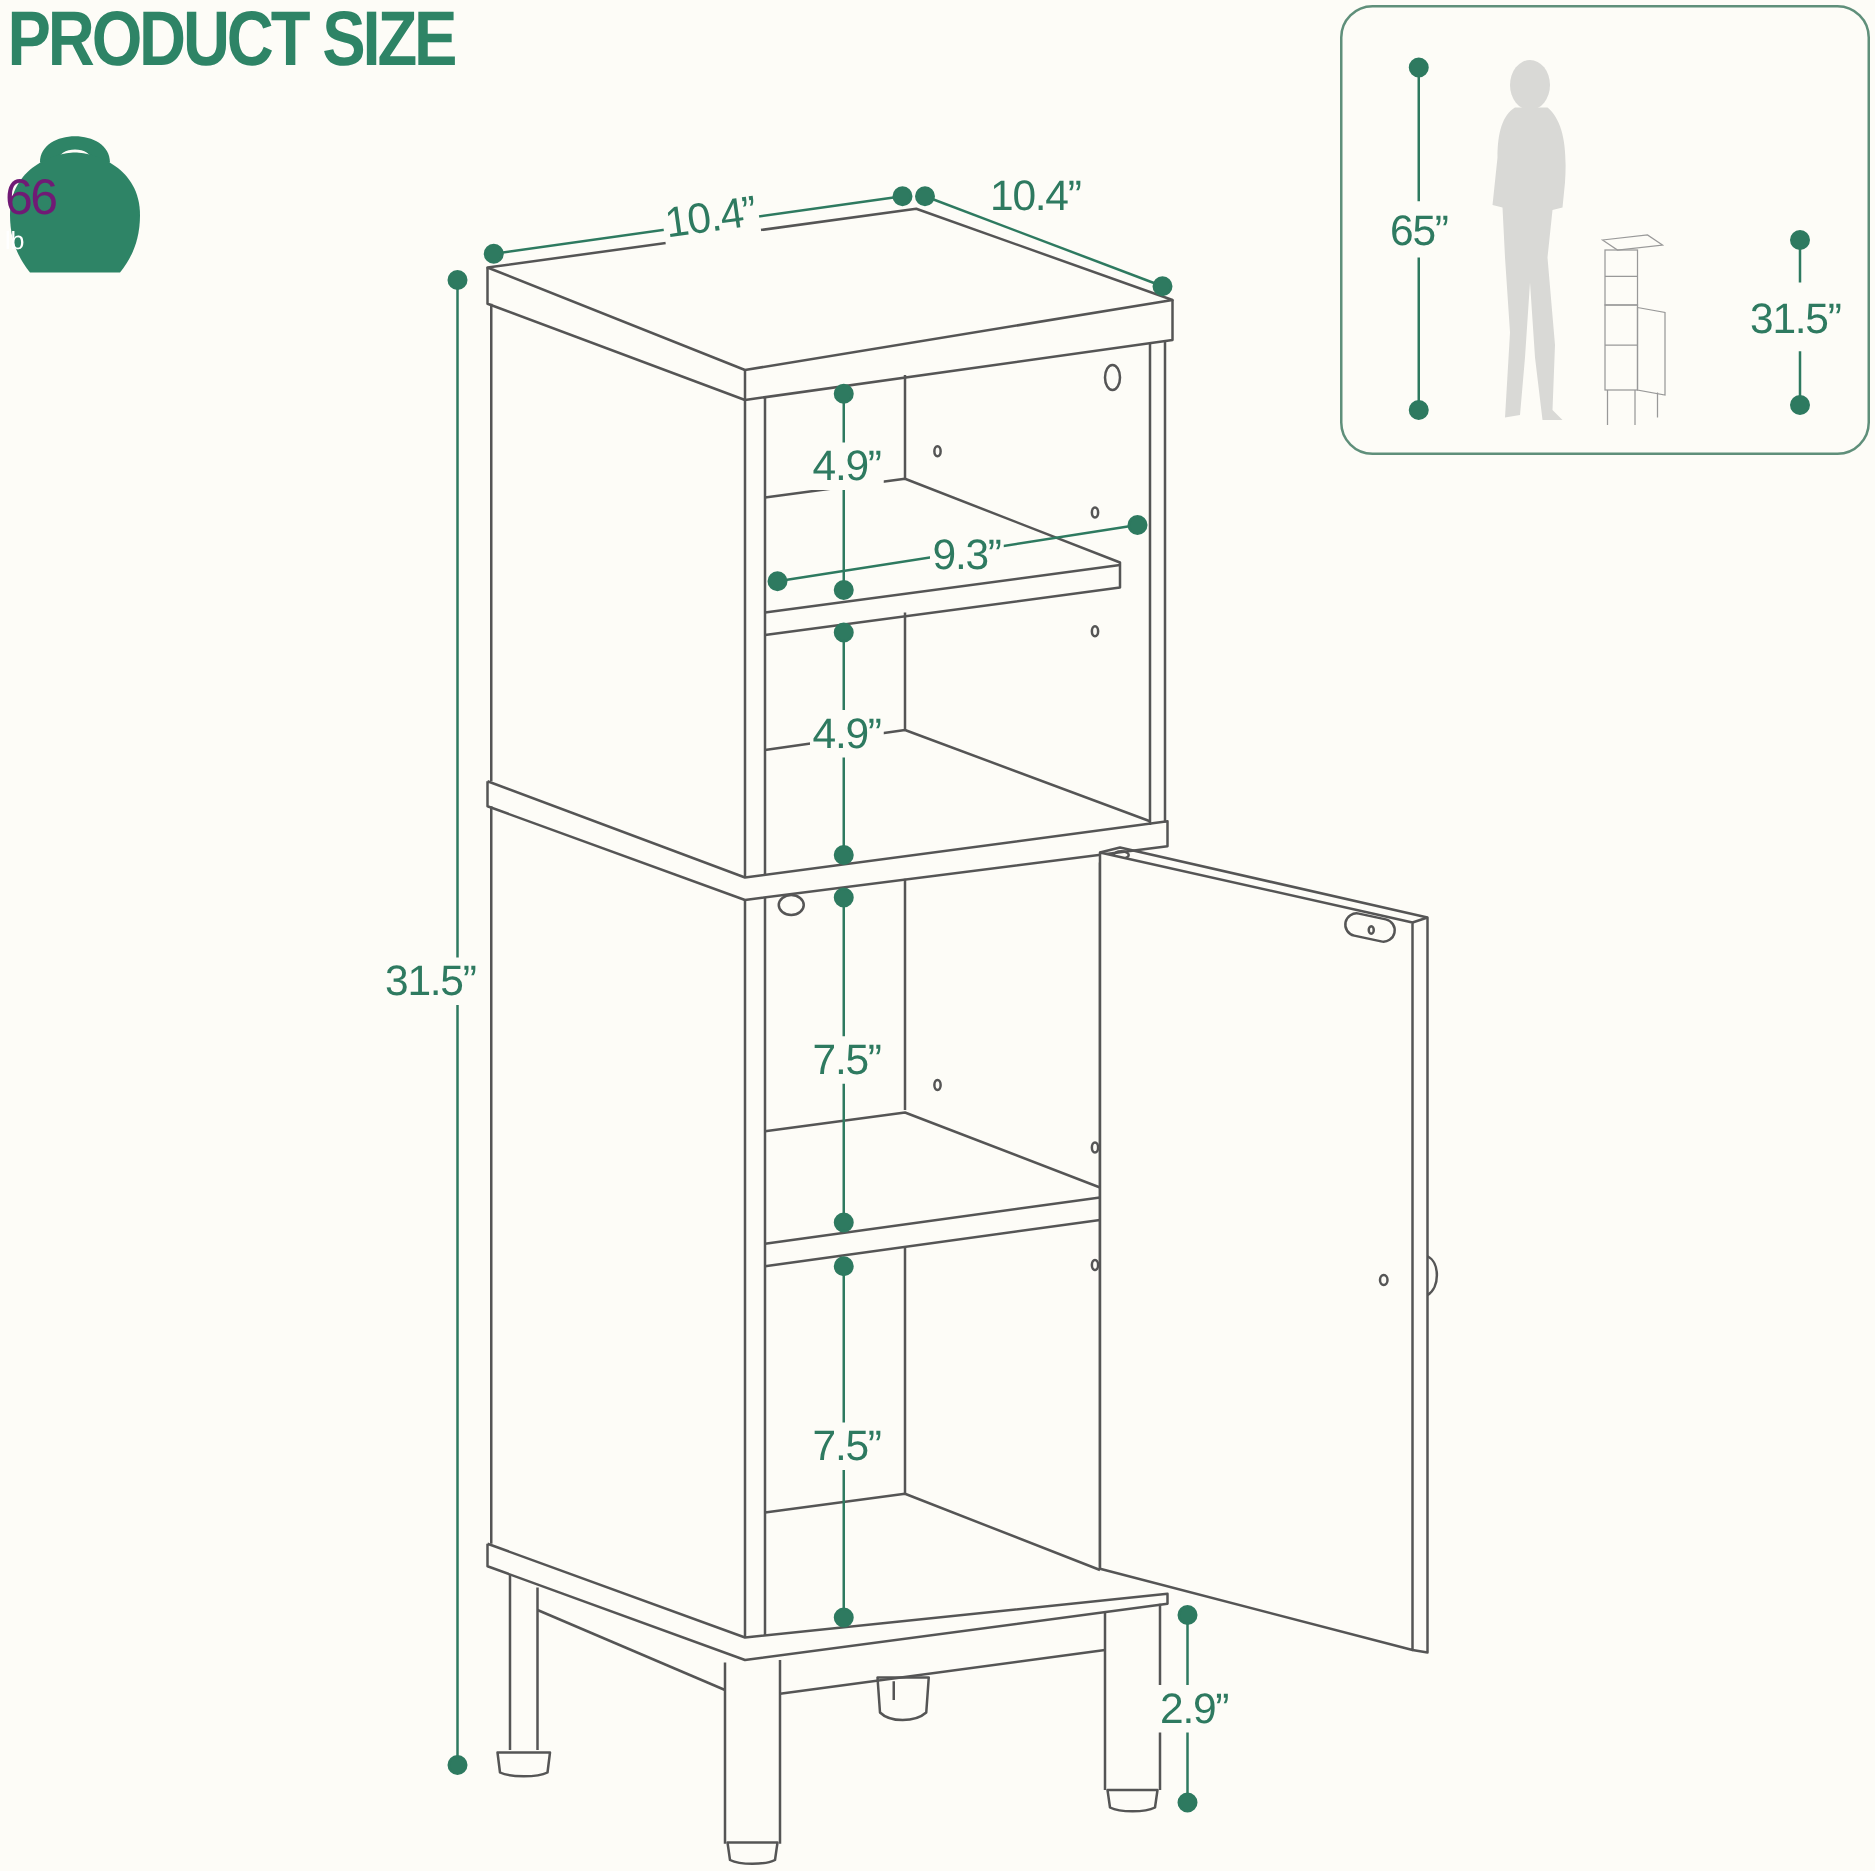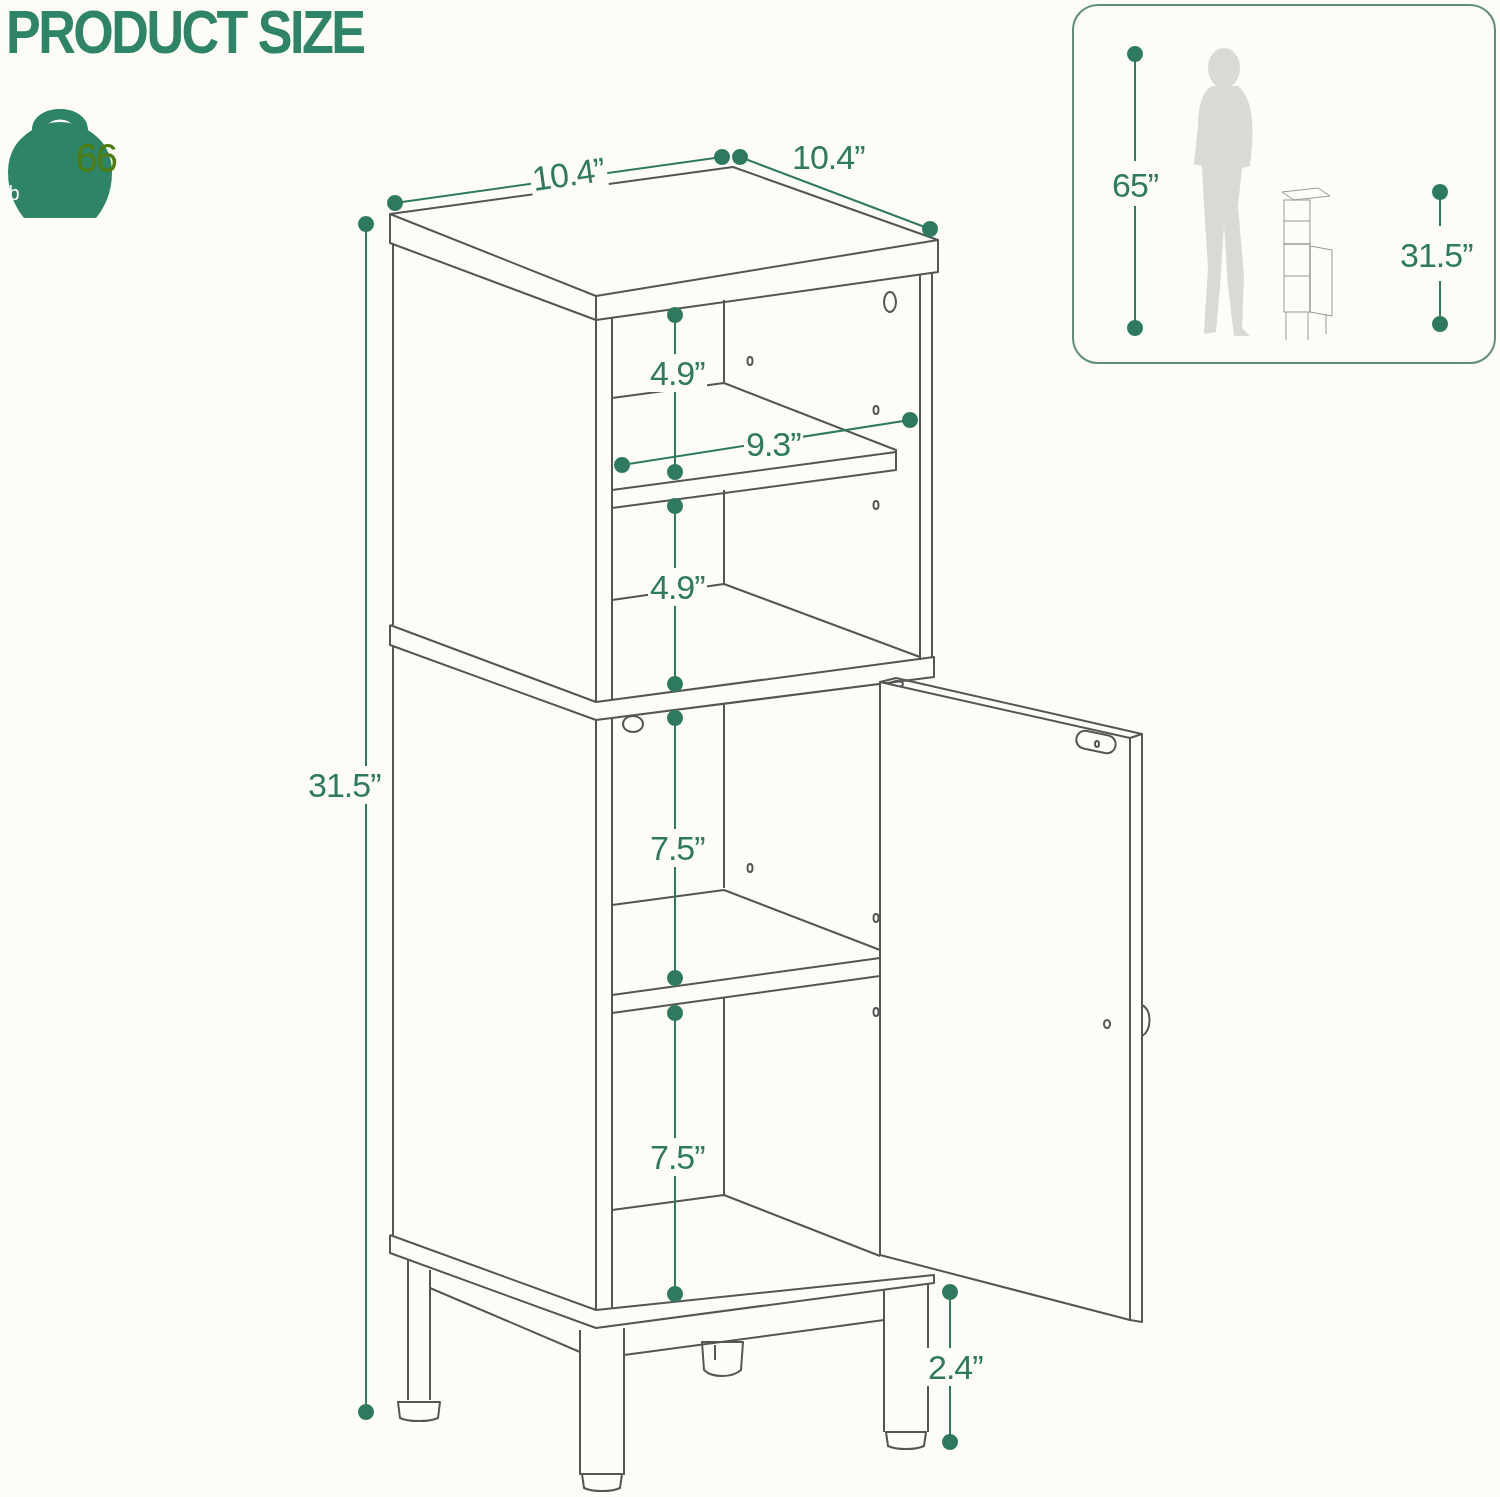--- a/index.html
+++ b/index.html
@@ -1,19 +1,19 @@
 <!DOCTYPE html>
 <html><head>
 <meta charset="utf-8">
 <style>
   html, body { margin:0; padding:0; }
   body { width:1500px; height:1497px; background:#fdfcf7; position:relative; overflow:hidden; font-family:"Liberation Sans", sans-serif; }
   .title { position:absolute; left:6px; top:-4px; font-family:"Liberation Sans", sans-serif; font-weight:bold; font-size:62px; color:#2e8466; letter-spacing:-3px; transform:scaleX(0.84); transform-origin:left top; margin:0; }
   .weight { position:absolute; left:4px; top:94px; width:112px; height:126px; }
-  .weight .num { position:absolute; left:0; width:112px; top:42px; text-align:right; color:#4d7c0f; font-size:40px; letter-spacing:-2px; }
+  .weight .num { position:absolute; left:0; width:112px; top:42px; text-align:left; color:#701a75; font-size:40px; letter-spacing:-2px; }
   .weight .unit { position:absolute; left:0; width:112px; top:88px; text-align:left; color:#fff; font-size:20px; }
   svg.main { position:absolute; left:0; top:0; }
   .lbl { position:absolute; color:#2e7a60; font-size:34px; letter-spacing:-1px; background:#fdfcf7; padding:0 2px; line-height:38px; white-space:nowrap; }
   .lbl.clear { background:transparent; }
   .inset { position:absolute; left:1072px; top:4px; width:420px; height:356px; border:2px solid #5f8f7a; border-radius:26px; }
 </style>
 </head>
 <body>
 
 <h1 class="title">PRODUCT SIZE</h1>
@@ -132,21 +132,21 @@
 </svg>
 
 <div class="lbl" style="left:530px;top:155px;transform:rotate(-8deg);">10.4”</div>
 <div class="lbl clear" style="left:790px;top:138px;">10.4”</div>
 <div class="lbl" style="left:306px;top:766px;">31.5”</div>
 <div class="lbl" style="left:648px;top:354px;">4.9”</div>
 <div class="lbl" style="left:744px;top:425px;">9.3”</div>
 <div class="lbl" style="left:648px;top:568px;">4.9”</div>
 <div class="lbl" style="left:648px;top:829px;">7.5”</div>
 <div class="lbl" style="left:648px;top:1138px;">7.5”</div>
-<div class="lbl" style="left:926px;top:1348px;">2.4”</div>
+<div class="lbl" style="left:926px;top:1348px;">2.9”</div>
 
 <div class="inset">
   <svg width="420" height="356" viewBox="0 0 420 356" style="position:absolute;left:0;top:0;">
     <g stroke="#2e7a60" stroke-width="2" fill="#2e7a60">
       <line x1="61" y1="48" x2="61" y2="155"></line>
       <line x1="61" y1="200" x2="61" y2="322"></line>
       <circle cx="61" cy="48" r="7"></circle>
       <circle cx="61" cy="322" r="7"></circle>
       <line x1="366" y1="186" x2="366" y2="220"></line>
       <line x1="366" y1="275" x2="366" y2="318"></line>

